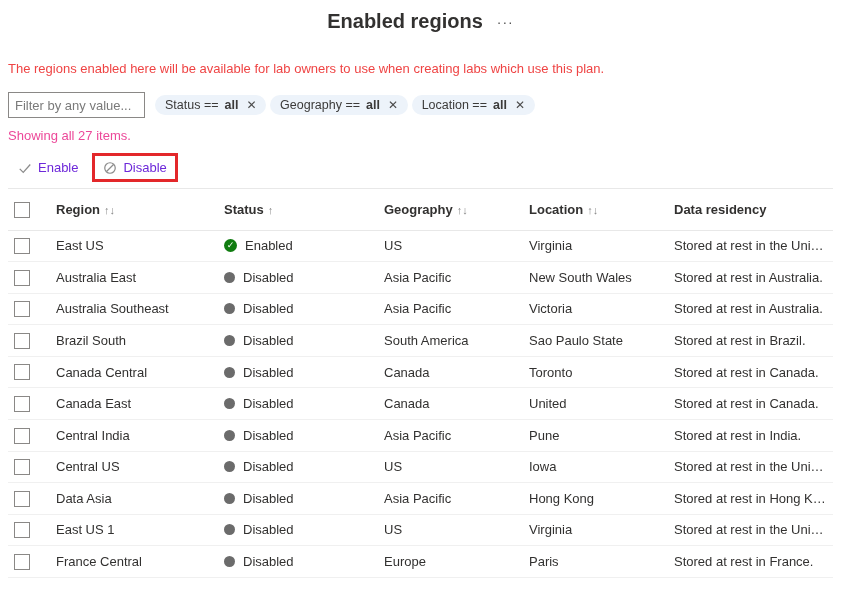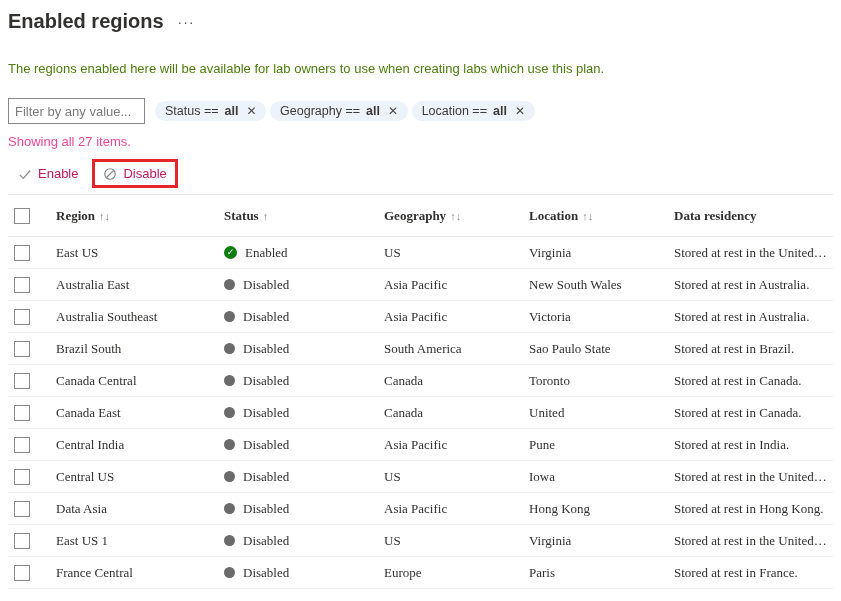--- a/index.html
+++ b/index.html
@@ -5,50 +5,50 @@
   * { box-sizing: border-box; }
   body {
     margin: 0;
     padding: 10px 8px;
     font-family: "Segoe UI", Arial, sans-serif;
     font-size: 13px;
     color: #323130;
     background: #fff;
     width: 841px;
   }
-  .page-title-row { display: flex; align-items: center; gap: 14px; margin-bottom: 28px; }
+  .page-title-row { display: flex; align-items: center; gap: 14px; margin-bottom: 28px; justify-content: center; }
   .page-title { font-size: 20px; font-weight: 600; }
   .more-icon { color: #555; font-size: 14px; letter-spacing: 1px; }
-  .description { color: #4d7c0f; margin-bottom: 22px; }
+  .description { color: #ef4444; margin-bottom: 16px; }
   .filter-row { display: flex; align-items: center; gap: 10px; margin-bottom: 10px; }
   .filter-input {
     width: 137px; height: 26px; padding: 2px 6px;
     border: 1px solid #8a8886; font-family: inherit; font-size: 13px;
     color: #605e5c;
   }
   .filter-input::placeholder { color: #7a7a7a; }
   .pill {
     display: inline-flex; align-items: center; gap: 6px;
     background: #edf3fa; color: #3b3a39;
     border-radius: 14px; padding: 3px 10px; font-size: 12.5px;
   }
   .pill .bold { font-weight: 600; }
   .pill .x { color: #4a4a4a; font-size: 12px; cursor: pointer; padding-left: 2px; }
   .showing { margin: 10px 0 10px 0; color: #ec4899; }
   .actions-row { display: flex; align-items: center; gap: 4px; margin-bottom: 6px; }
   .action-btn {
     display: inline-flex; align-items: center; gap: 6px;
-    padding: 4px 8px; color: #be185d; cursor: pointer;
+    padding: 4px 8px; color: #6d28d9; cursor: pointer;
     font-size: 13px; border: 2px solid transparent;
   }
   .action-btn svg { width: 14px; height: 14px; }
   .red-box { border: 3px solid #e3272a; }
   .divider { height: 1px; background: #e8e8e8; margin-top: 2px; }
 
-  table { width: 100%; border-collapse: collapse; table-layout: fixed; font-family: Liberation Serif, serif; }
+  table { width: 100%; border-collapse: collapse; table-layout: fixed; }
   col.c-chk { width: 42px; }
   col.c-region { width: 168px; }
   col.c-status { width: 160px; }
   col.c-geo { width: 145px; }
   col.c-loc { width: 145px; }
   col.c-res { width: auto; }
   thead th {
     text-align: left; font-weight: 600; font-size: 13px;
     padding: 12px 6px 12px 6px; border-bottom: 1px solid #e8e8e8;
   }

